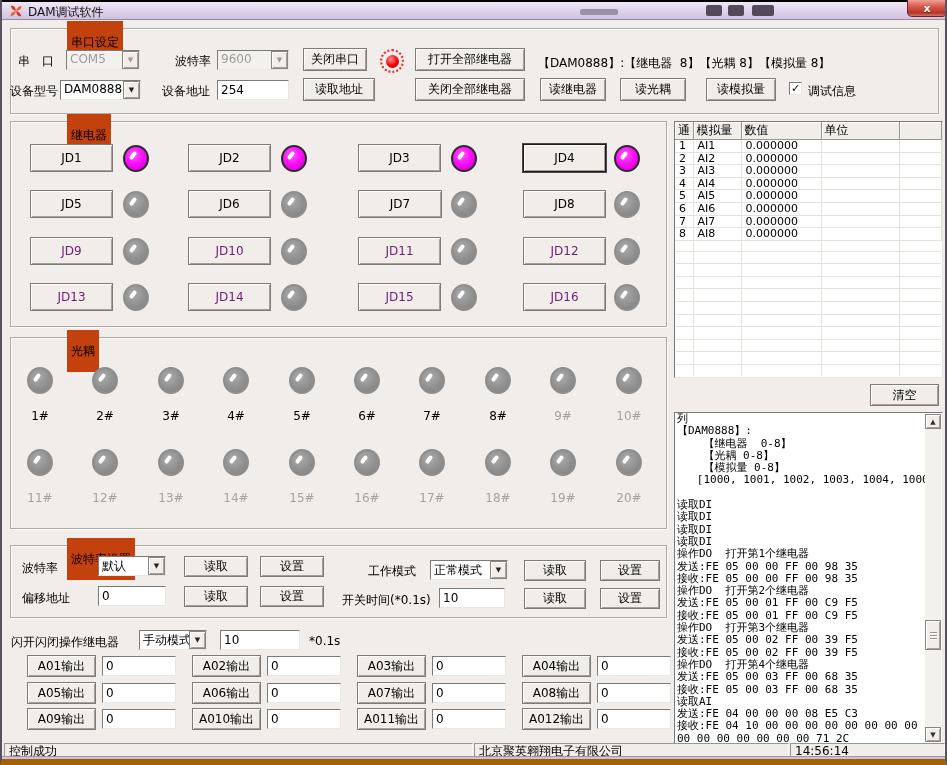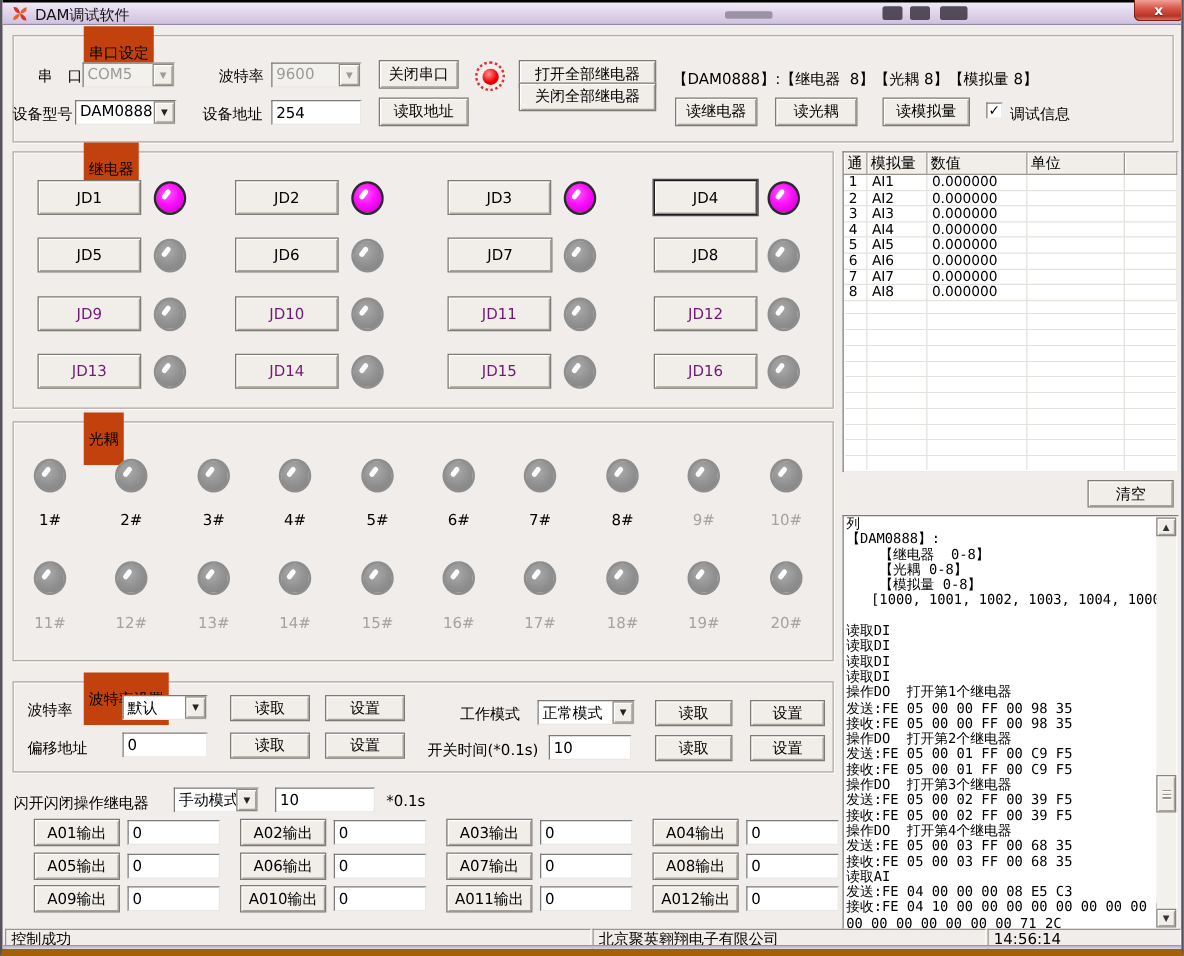--- a/index.html
+++ b/index.html
@@ -159,21 +159,21 @@
     <span class="artifact" style="left:726px;top:3px;width:16px;height:11px;background:#39333F;opacity:.85;"></span>
     <span class="artifact" style="left:750px;top:3px;width:22px;height:11px;background:#39333F;opacity:.85;"></span>
   </div>
   <div class="close-btn">
     <span>x</span>
   </div>
 
   <div class="group" style="left:8px;top:28px;width:929px;height:86px;">
     <span class="group-title">串口设定</span>
   </div>
-  <span class="lbl" style="left:28px;top:53px;">串　口</span>
+  <span class="lbl" style="left:16px;top:53px;">串　口</span>
   <div class="combo" style="left:64px;top:50px;width:74px;height:20px;" data-enabled="false">
     <span class="val">COM5</span>
     <span class="arr">▼</span>
   </div>
   <span class="lbl" style="left:173px;top:53px;">波特率</span>
   <div class="combo" style="left:215px;top:50px;width:72px;height:20px;" data-enabled="false">
     <span class="val">9600</span>
     <span class="arr">▼</span>
   </div>
   <button class="btn" style="left:301px;top:48px;width:64px;height:23px;">关闭串口</button>
@@ -184,21 +184,21 @@
   <span class="lbl" style="left:536px;top:55px;">【DAM0888】:【继电器  8】【光耦 8】【模拟量 8】</span>
 
   <span class="lbl" style="left:8px;top:83px;">设备型号</span>
   <div class="combo" style="left:58px;top:80px;width:81px;height:20px;" data-enabled="true">
     <span class="val">DAM0888</span>
     <span class="arr">▼</span>
   </div>
   <span class="lbl" style="left:160px;top:83px;">设备地址</span>
   <input class="edit" style="left: 215px; top: 80px; width: 72px; height: 20px;" value="254">
   <button class="btn" style="left:301px;top:78px;width:72px;height:23px;">读取地址</button>
-  <button class="btn" style="left:413px;top:66px;width:110px;height:23px;">关闭全部继电器</button>
+  <button class="btn" style="left:413px;top:78px;width:110px;height:23px;">关闭全部继电器</button>
   <button class="btn" style="left:538px;top:78px;width:66px;height:23px;">读继电器</button>
   <button class="btn" style="left:618px;top:78px;width:66px;height:23px;">读光耦</button>
   <button class="btn" style="left:704px;top:78px;width:70px;height:23px;">读模拟量</button>
   <span class="checkbox" style="left:787px;top:82px;">
     <span class="mark">✓</span>
   </span>
   <span class="lbl" style="left:806px;top:83px;">调试信息</span>
 
   <div class="group" style="left:8px;top:121px;width:657px;height:206px;">
     <span class="group-title">继电器</span>

